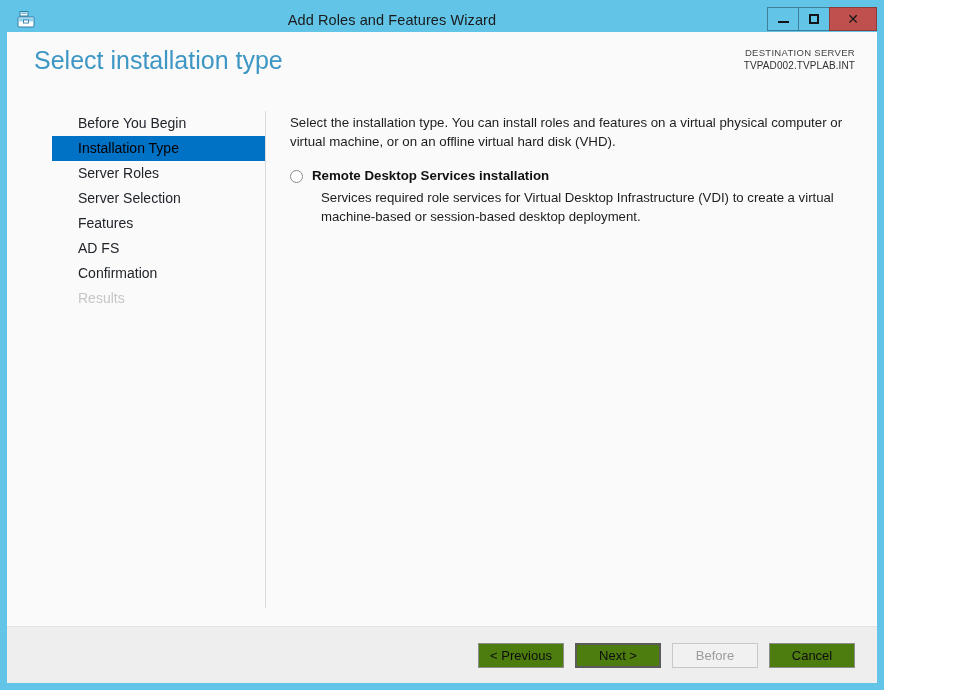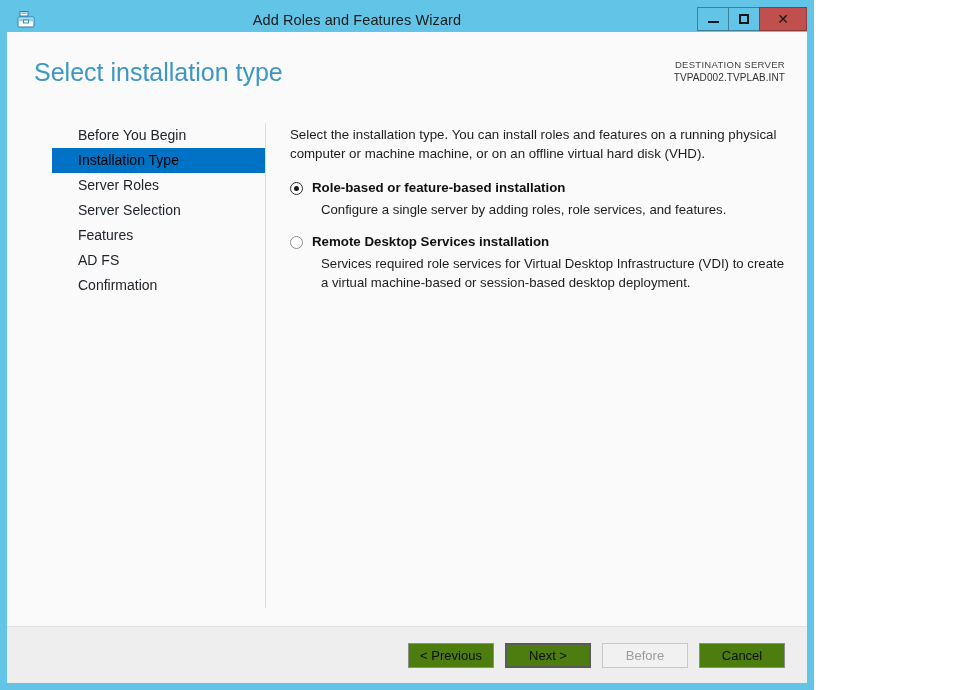--- a/index.html
+++ b/index.html
@@ -11,21 +11,21 @@
     width: 970px;
     height: 690px;
     font-family: "Liberation Sans", sans-serif;
     overflow: hidden;
   }
 
   
   .window {
     position: absolute;
     left: 0; top: 0;
-    width: 814px;
+    width: 884px;
     height: 690px;
     box-sizing: border-box;
     border: 7px solid #62c5e8;
     background: #fafafa;
     display: flex;
     flex-direction: column;
   }
 
   
   .titlebar {
@@ -98,21 +98,20 @@
     color: #14181b;
     font-family: "Liberation Sans", sans-serif;
     font-weight: normal;
   }
 
   
   .page-header {
     position: relative;
     flex: 0 0 67px;
     background: #fafafa;
-    margin-top: 12px;
   }
   .page-title {
     position: absolute;
     left: 27px;
     top: 14px;
     font-size: 25px;
     font-weight: normal;
     color: #3d96c4;
     white-space: nowrap;
   }
@@ -310,31 +309,27 @@
   <div class="body-area">
 
     <div class="sidebar">
       <div class="nav-item">Before You Begin</div>
       <div class="nav-item selected">Installation Type</div>
       <div class="nav-item">Server Roles</div>
       <div class="nav-item">Server Selection</div>
       <div class="nav-item">Features</div>
       <div class="nav-item">AD FS</div>
       <div class="nav-item">Confirmation</div>
+      <div class="nav-item disabled">Results</div>
       <div class="vline"></div>
     </div>
 
     <div class="content">
-      <p class="intro-text">Select the installation type. You can install roles and features on a running physical computer or machine machine, or on an offline virtual hard disk (VHD).</p>
-
-      <div class="option">
-        <span class="radio checked"></span>
-        <span class="option-label">Role-based or feature-based installation</span>
-        <span class="option-desc">Configure a single server by adding roles, role services, and features.</span>
-      </div>
+      <p class="intro-text">Select the installation type. You can install roles and features on a virtual physical computer or virtual machine, or on an offline virtual hard disk (VHD).</p>
+
 
       <div class="option">
         <span class="radio"></span>
         <span class="option-label">Remote Desktop Services installation</span>
         <span class="option-desc">Services required role services for Virtual Desktop Infrastructure (VDI) to create a virtual machine-based or session-based desktop deployment.</span>
       </div>
     </div>
 
   </div>
 

